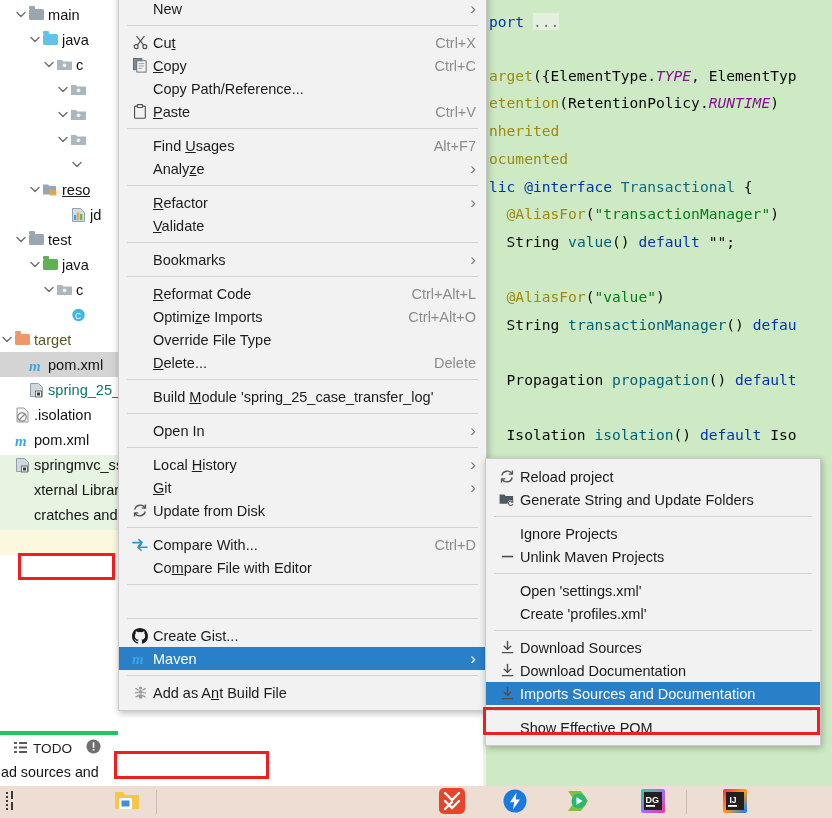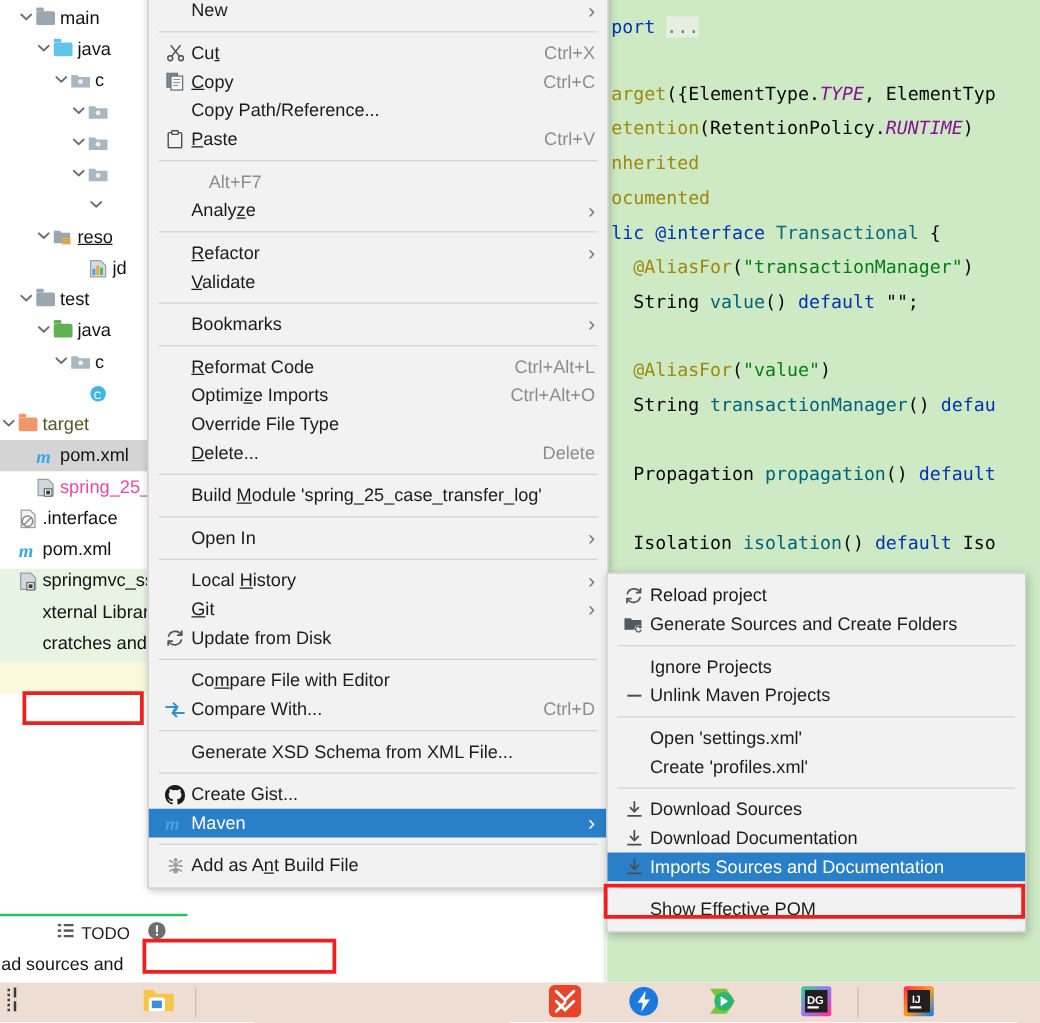--- a/index.html
+++ b/index.html
@@ -65,21 +65,21 @@
     position:absolute;left:485px;top:458px;width:334px;
     background:#f2f2f2;border:1px solid #c9c9c9;
     box-shadow:1px 2px 7px rgba(0,0,0,.28);
     padding:6px 0 6px 0;
   }
 
   
   .redbox{position:absolute;border:3px solid #f01e1e;pointer-events:none;box-sizing:border-box;}
 
   
-  #todobar{position:absolute;left:0;top:731px;width:118px;height:26px;background:#ffffff;border-top:2px solid #22c55e;display:flex;align-items:center;padding-left:32px;}
+  #todobar{position:absolute;left:0;top:731px;width:118px;height:26px;background:#ffffff;border-top:4px solid #22c55e;display:flex;align-items:center;}
   #statusline{position:absolute;left:0;top:757px;width:118px;height:29px;background:#ffffff;display:flex;align-items:center;font-size:14.3px;color:#141414;}
   
   #taskbar{position:absolute;left:0;top:786px;width:832px;height:32px;background:#eeddd2;display:flex;align-items:center;}
   .tbicon{width:28px;height:28px;margin-left:6px;position:relative;border-radius:5px;flex:0 0 28px;}
   .tbsep{width:1px;height:24px;background:#cdbcb1;margin-left:8px;flex:0 0 1px;}
 </style>
 </head>
 <body>
 
 <div id="editor">
@@ -247,31 +247,31 @@
       <span class="tlbl">pom.xml</span>
     </div>
     <div class="trow" style="top: 377px;">
       <span style="display: inline-block; flex: 0 0 14px;"></span>
       <span class="tw"></span>
       <span class="ticon"><svg width="17" height="16" viewBox="0 0 17 16">
           <path d="M2.5 1.5h8l4 4v9h-12z" fill="#cfd8dd" stroke="#93a0aa"></path>
           <rect x="7.5" y="9" width="6" height="6" fill="#f2f2f2" stroke="#6e6e6e"></rect>
           <rect x="9" y="10.5" width="3" height="3" fill="#3a3a3a"></rect>
         </svg></span>
-      <span class="tlbl" style="color: #ec4899;">spring_25_</span>
+      <span class="tlbl" style="color: #0f766e;">spring_25_</span>
     </div>
     <div class="trow" style="top: 402px;">
       <span style="display: inline-block; flex: 0 0 0px;"></span>
       <span class="tw"></span>
       <span class="ticon"><svg width="17" height="16" viewBox="0 0 17 16">
           <path d="M3 1h7l4 4v10H3z" fill="#f4f4f4" stroke="#9a9a9a"></path>
           <circle cx="8" cy="10" r="4.2" fill="#fff" stroke="#8a8a8a" stroke-width="1.3"></circle>
           <path d="M5 13 11 7" stroke="#8a8a8a" stroke-width="1.3"></path>
         </svg></span>
-      <span class="tlbl">.interface</span>
+      <span class="tlbl">.isolation</span>
     </div>
     <div class="trow" style="top: 427px;">
       <span style="display: inline-block; flex: 0 0 0px;"></span>
       <span class="tw"></span>
       <span class="ticon"><svg width="17" height="16" viewBox="0 0 17 16">
           <text x="1" y="13.5" font-family="Liberation Serif, serif" font-style="italic" font-weight="bold" font-size="15" fill="#3ba7e0">m</text>
         </svg></span>
       <span class="tlbl">pom.xml</span>
     </div>
     <div class="trow" style="top: 452px;">
@@ -375,20 +375,21 @@
             <rect x="4.2" y="0.7" width="5.5" height="3" rx="0.6" fill="#fff"></rect>
           </svg>
         </span>
       </span>
       <span class="mlbl"><u>P</u>aste</span>
       <span class="msc">Ctrl+V</span>
     </div>
     <div class="msep"></div>
     <div class="mi">
       <span class="mic"></span>
+      <span class="mlbl">Find <u>U</u>sages</span>
       <span class="msc">Alt+F7</span>
     </div>
     <div class="mi">
       <span class="mic"></span>
       <span class="mlbl">Analy<u>z</u>e</span>
       <span class="marr" style="font-size: 17px; line-height: 1;">›</span>
     </div>
     <div class="msep"></div>
     <div class="mi">
       <span class="mic"></span>
@@ -455,41 +456,40 @@
             <path d="M3 10.6A6 6 0 0 0 14.1 9.1"></path>
             <path d="M14.3 1.5v4h-4" stroke-linejoin="round"></path>
             <path d="M2.7 14.5v-4h4" stroke-linejoin="round"></path>
           </svg>
         </span>
       </span>
       <span class="mlbl">Update from Disk</span>
     </div>
     <div class="msep"></div>
     <div class="mi">
-      <span class="mic"></span>
-      <span class="mlbl">Co<u>m</u>pare File with Editor</span>
-    </div>
-    <div class="mi">
       <span class="mic">
         <span style="display: inline-flex; align-items: center; justify-content: center;">
           <svg width="16" height="15" viewBox="0 0 17 15" fill="none" stroke="#3592c4" stroke-width="1.7" stroke-linecap="round">
             <path d="M1 5.5h9"></path>
             <path d="M7.3 2.4 10.6 5.5 7.3 8.6"></path>
             <path d="M16 10.5H7"></path>
             <path d="M9.7 7.4 6.4 10.5 9.7 13.6"></path>
           </svg>
         </span>
       </span>
       <span class="mlbl">Compare With...</span>
       <span class="msc">Ctrl+D</span>
     </div>
-    <div class="msep"></div>
-    <div class="mi">
-      <span class="mic"></span>
-      <span class="mlbl">Generate XSD Schema from XML File...</span>
+    <div class="mi">
+      <span class="mic"></span>
+      <span class="mlbl">Co<u>m</u>pare File with Editor</span>
+    </div>
+    <div class="msep"></div>
+    <div class="mi">
+      <span class="mic"></span>
     </div>
     <div class="msep"></div>
     <div class="mi">
       <span class="mic">
         <span style="display: inline-flex; align-items: center; justify-content: center;">
           <svg width="16" height="16" viewBox="0 0 16 16">
             <path fill="#1b1b1b" d="M8 0C3.58 0 0 3.58 0 8a8 8 0 0 0 5.47 7.59c.4.07.55-.17.55-.38v-1.33C3.81 14.36 3.34 12.84 3.34 12.84c-.36-.92-.89-1.17-.89-1.17-.73-.5.06-.49.06-.49.8.06 1.23.83 1.23.83.72 1.23 1.88.87 2.34.67.07-.52.28-.87.51-1.07-1.78-.2-3.64-.89-3.64-3.95 0-.87.31-1.59.82-2.15-.08-.2-.36-1.02.08-2.12 0 0 .67-.21 2.2.82a7.6 7.6 0 0 1 4 0c1.53-1.03 2.2-.82 2.2-.82.44 1.1.16 1.92.08 2.12.51.56.82 1.28.82 2.15 0 3.07-1.87 3.75-3.65 3.95.29.25.54.73.54 1.48v2.2c0 .21.15.46.55.38A8 8 0 0 0 16 8c0-4.42-3.58-8-8-8z"></path>
           </svg>
         </span>
       </span>
@@ -540,21 +540,21 @@
       <span class="mic">
         <span style="display: inline-flex; align-items: center; justify-content: center;">
           <svg width="16" height="15" viewBox="0 0 17 15">
             <path fill="#4f5b63" d="M0.6 2.2h5.2l1.3 1.5h7.9v8.4H0.6z"></path>
             <circle cx="12.4" cy="11.4" r="3.2" fill="#f2f2f2"></circle>
             <path d="M14.2 9.8a2.4 2.4 0 1 0 .6 2.3" fill="none" stroke="#5b5b5b" stroke-width="1.1"></path>
             <path d="M14.6 8.6v1.7h-1.7" fill="none" stroke="#5b5b5b" stroke-width="1.1"></path>
           </svg>
         </span>
       </span>
-      <span class="mlbl">Generate Sources and Create Folders</span>
+      <span class="mlbl">Generate String and Update Folders</span>
     </div>
     <div class="msep"></div>
     <div class="mi">
       <span class="mic"></span>
       <span class="mlbl">Ignore Projects</span>
     </div>
     <div class="mi">
       <span class="mic">
         <span style="display: inline-flex; align-items: center; justify-content: center;">
           <svg width="15" height="15" viewBox="0 0 16 16">

